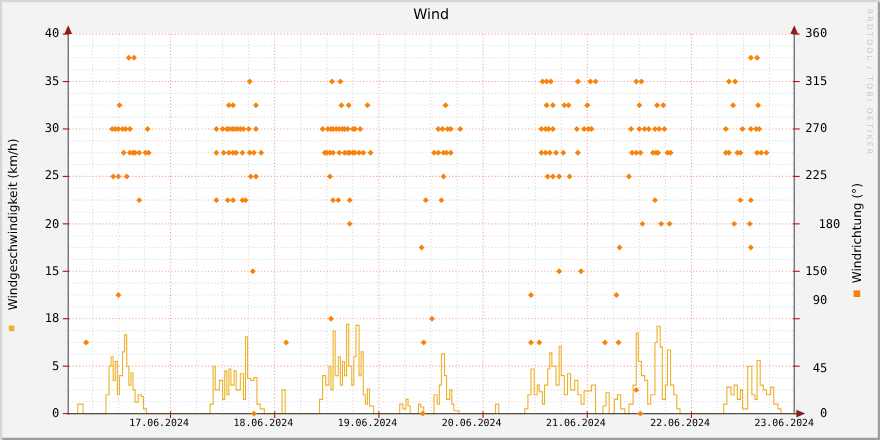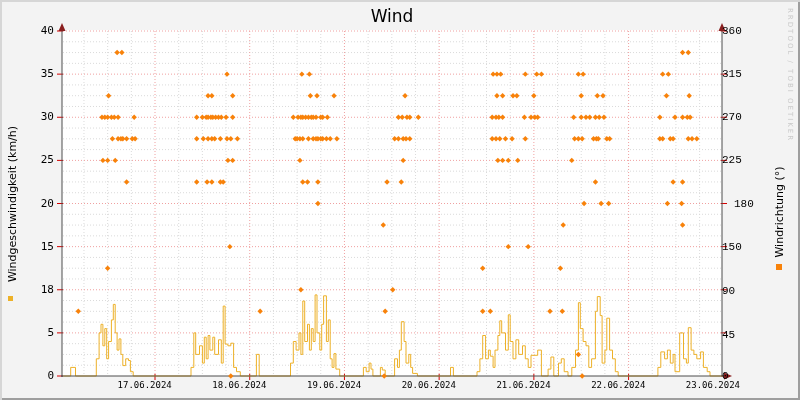--- a/index.html
+++ b/index.html
@@ -1,32 +1,32 @@
 <!DOCTYPE html>
 <html><head>
 <meta charset="utf-8">
 <style>
   html,body{margin:0;padding:0;background:#e8e8e8;font-family:"DejaVu Sans",sans-serif;}
   .canvas{position:relative;width:800px;height:400px;background:#f3f3f3;overflow:hidden;
           box-shadow:inset 2px 2px 0 #d6d6d6, inset -2px -2px 0 #9e9e9e;}
   .title{position:absolute;top:6px;left:392px;transform:translateX(-50%);
-         font-size:17px;color:#000;white-space:nowrap;}
+         font-size:13px;color:#000;white-space:nowrap;}
   .ylabel{position:absolute;font-size:11px;color:#000;white-space:nowrap;
           transform:translate(-50%,-50%) rotate(-90deg);}
   .ylabel.left{left:12px;top:204px;}
   .ylabel.right{left:779px;top:212px;}
   .watermark{position:absolute;top:8px;left:786px;writing-mode:vertical-rl;
              font-size:7px;letter-spacing:2px;color:#c9c9c9;white-space:nowrap;}
   .swatch{position:absolute;}
   .swatch.speed{left:8px;top:296px;width:5px;height:5px;}
   .swatch.dir{left:776px;top:264px;width:6px;height:6px;}
   .ticklbl{position:absolute;font-size:11px;font-family:"DejaVu Sans Mono",monospace;
            color:#000;line-height:10px;white-space:nowrap;}
   .ticklbl.l{text-align:right;width:36px;}
-  .ticklbl.r{width:30px;font-family:Liberation Mono, monospace;}
+  .ticklbl.r{text-align:right;width:30px;}
   .datelbl{position:absolute;font-size:9px;font-family:"DejaVu Sans Mono",monospace;
            color:#000;transform:translateX(-50%);white-space:nowrap;top:380px;margin-left:37px;}
   svg{position:absolute;left:0;top:0;}
 </style>
 </head>
 <body>
 
 <div class="canvas">
   <div class="title">Wind</div>
 
@@ -348,21 +348,21 @@
       <div class="ticklbl l" style="left: 18px; top: 241.625px;">15</div>
       <div class="ticklbl l" style="left: 18px; top: 198.5px;">20</div>
       <div class="ticklbl l" style="left: 18px; top: 155.375px;">25</div>
       <div class="ticklbl l" style="left: 18px; top: 112.25px;">30</div>
       <div class="ticklbl l" style="left: 18px; top: 69.125px;">35</div>
       <div class="ticklbl l" style="left: 18px; top: 26px;">40</div>
     </div>
   <div id="ticks-right">
       <div class="ticklbl r" style="left: 722px; top: 371px;">0</div>
       <div class="ticklbl r" style="left: 722px; top: 330px;">45</div>
-      <div class="ticklbl r" style="left: 722px; top: 286px;">90</div>
+      <div class="ticklbl r" style="left: 722px; top: 268px;">90</div>
       <div class="ticklbl r" style="left: 722px; top: 241.625px;">150</div>
       <div class="ticklbl r" style="left: 722px; top: 198.5px; padding-left: 12px;">180</div>
       <div class="ticklbl r" style="left: 722px; top: 155.375px;">225</div>
       <div class="ticklbl r" style="left: 722px; top: 112.25px;">270</div>
       <div class="ticklbl r" style="left: 722px; top: 69.125px;">315</div>
       <div class="ticklbl r" style="left: 722px; top: 26px;">360</div>
     </div>
   <div id="dates">
       <div class="datelbl" style="left: 107.657px;">17.06.2024</div>
       <div class="datelbl" style="left: 202.371px;">18.06.2024</div>

